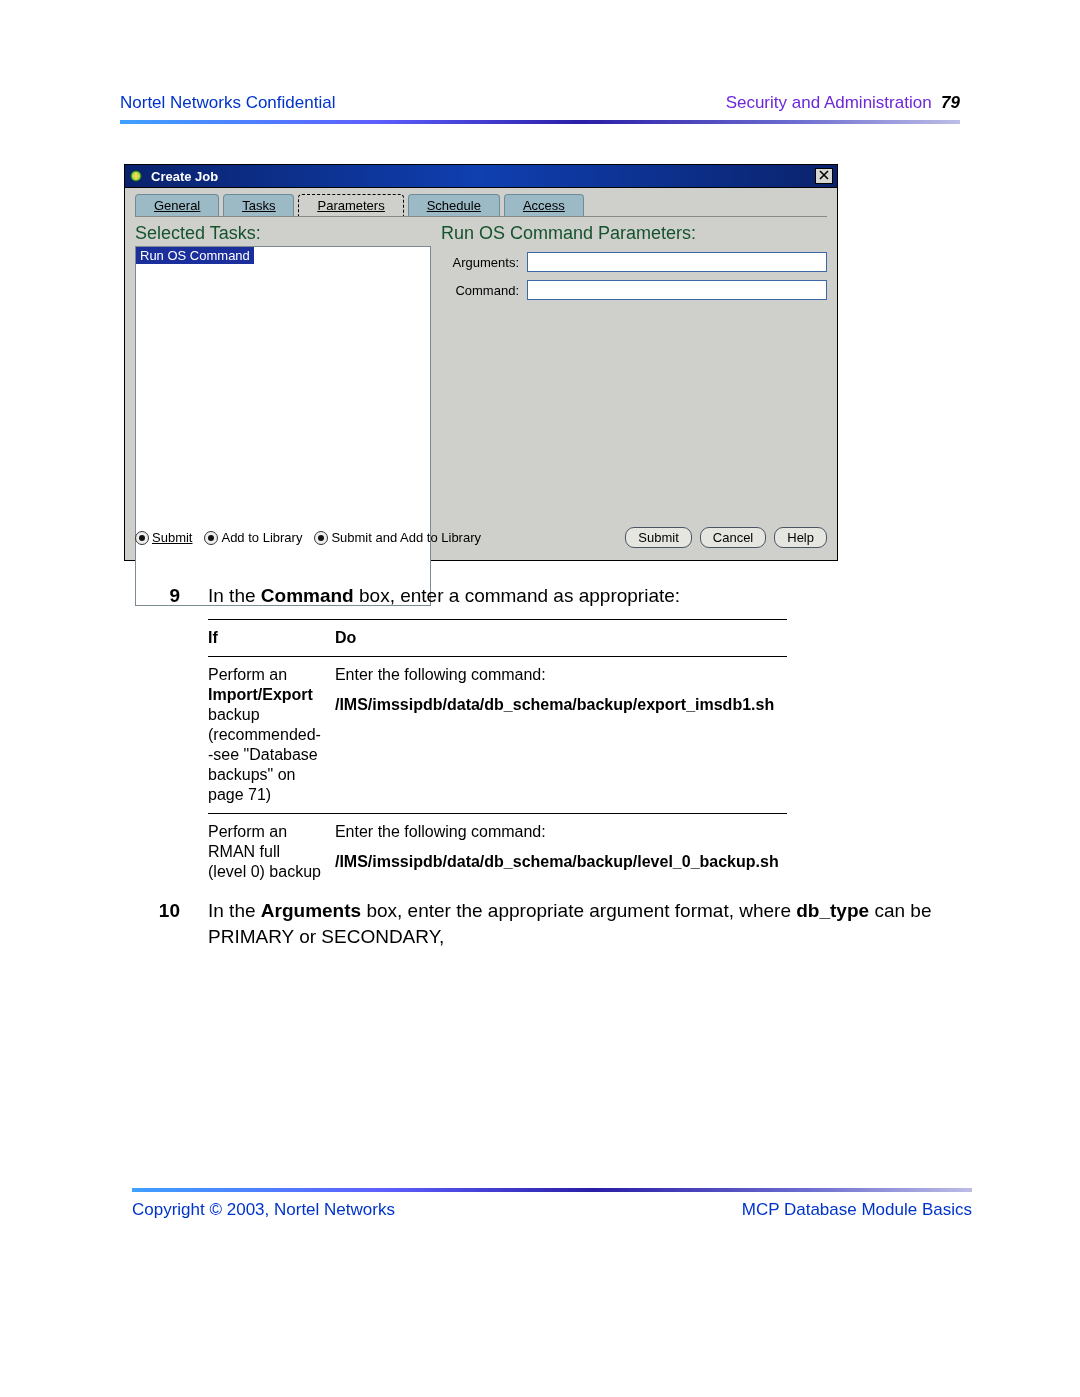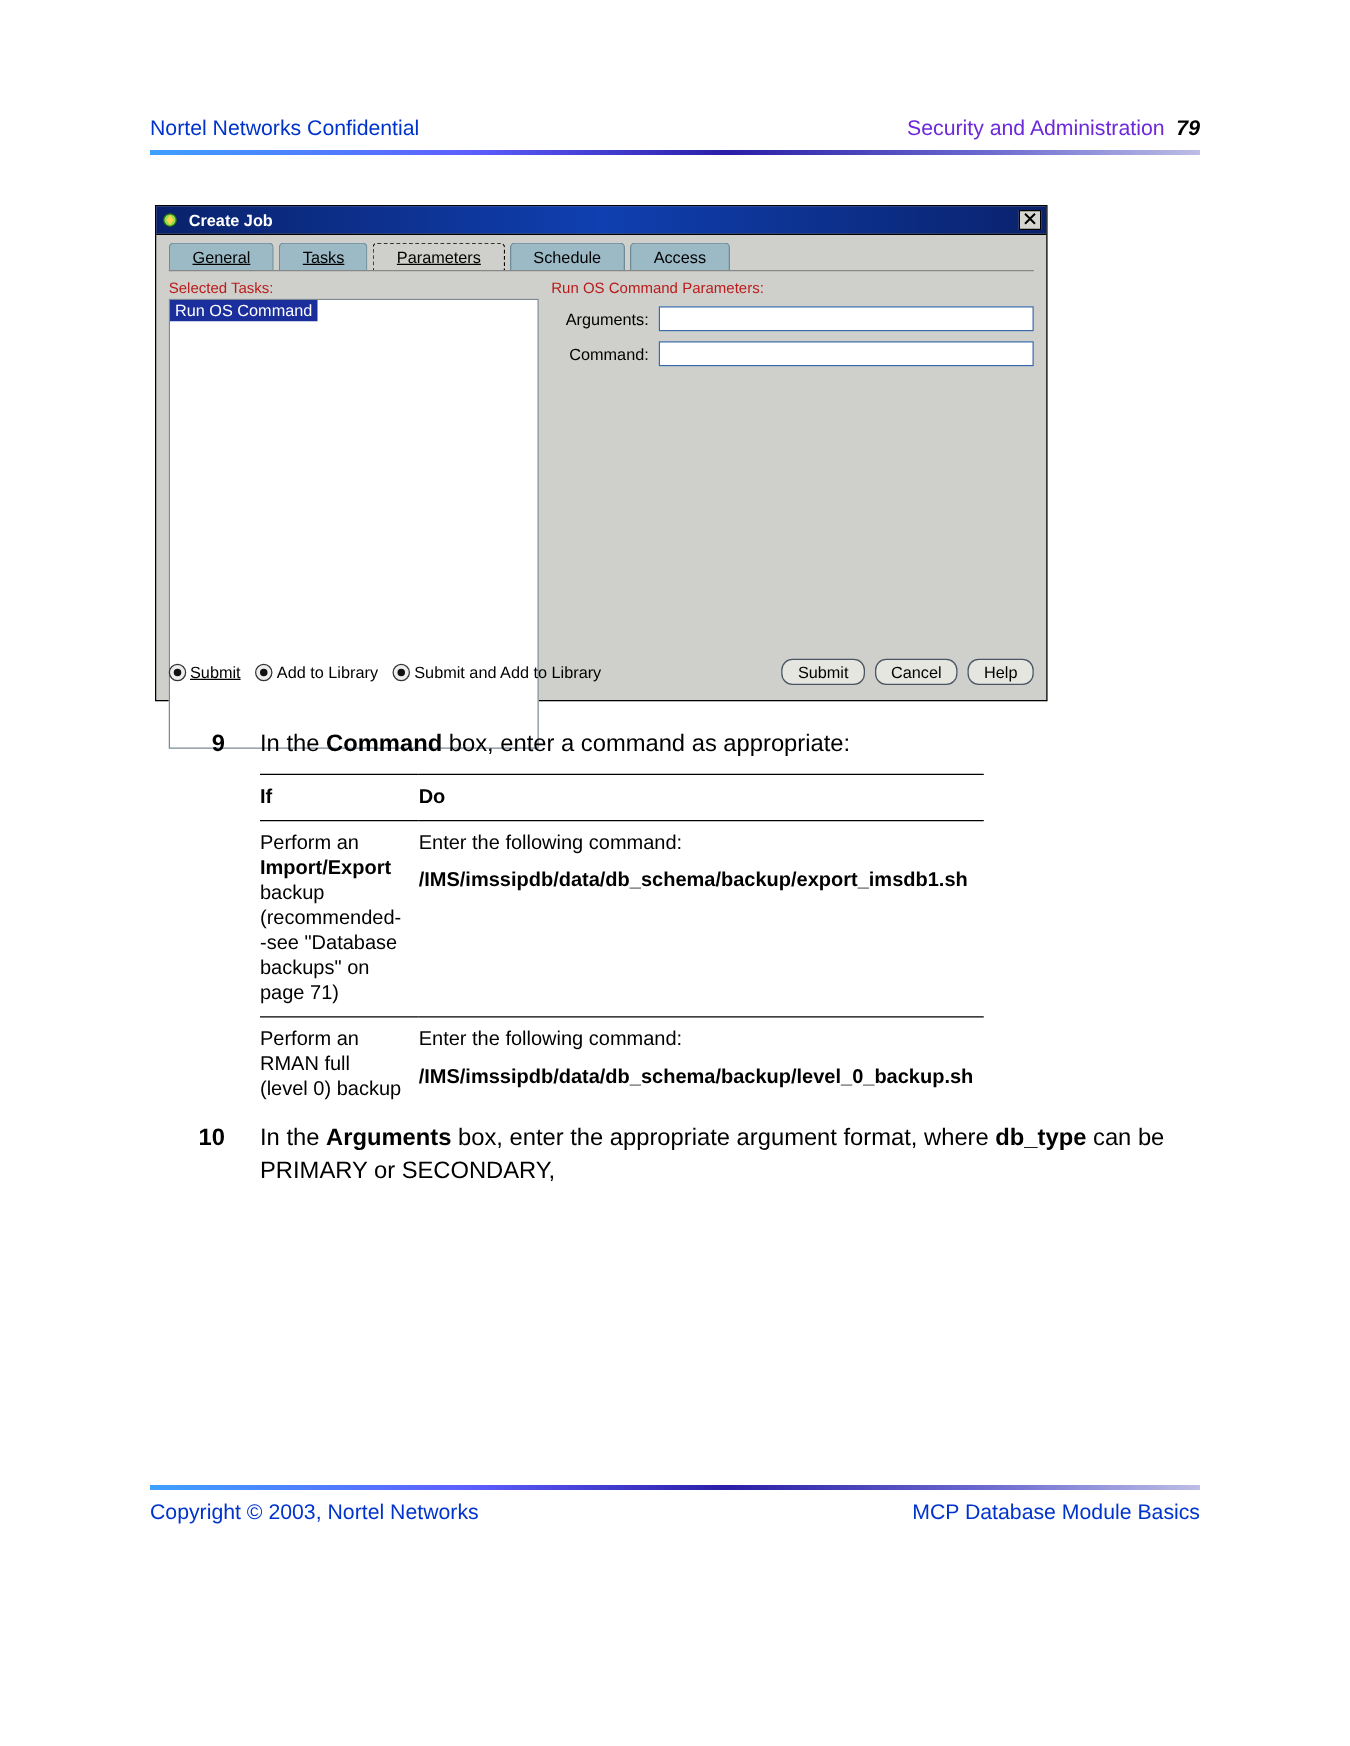--- a/index.html
+++ b/index.html
@@ -69,20 +69,21 @@
     border: 1px solid #000;
   }
 
   .shot-inner {
     padding: 4px 10px 8px 10px;
   }
   .tabbar {
     display: flex;
     gap: 4px;
     margin-top: 2px;
+    text-decoration: underline;
   }
   .tab {
     background: #9cbac6;
     padding: 3px 18px;
     font-size: 13px;
     color: #000;
     border: 1px solid #6e8c98;
     border-bottom: none;
     border-top-left-radius: 4px;
     border-top-right-radius: 4px;
@@ -99,21 +100,21 @@
     border-top: 1px solid #888;
     padding: 6px 0 4px 0;
   }
   .cols {
     display: flex;
     gap: 6px;
     height: 300px;
   }
   .left-col { flex: 0 0 296px; }
   .right-col { flex: 1; padding-left: 4px; }
-  .label { font-size: 12px; color: #b91c1c; margin-bottom: 2px; }
+  .label { font-size: 18px; color: #14532d; margin-bottom: 2px; }
   .listbox {
     width: 100%;
     height: 360px;
     background: #fff;
     border: 1px solid #7c8a94;
     box-sizing: border-box;
   }
   .list-item-sel {
     color: #fff;
     background: #1a2e9c;
@@ -215,21 +216,21 @@
   .tbl tr.sep td { border-top: 1px solid #000; }
   .tbl tr.last td { border-bottom: 1px solid #000; padding-bottom: 10px; }
   .cmdblock {
     margin-top: 10px;
     font-weight: bold;
   }
 
   
   .footer {
     position: absolute;
-    left: 120px;
+    left: 132px;
     top: 1188px;
     width: 840px;
   }
   .bot-rule {
     height: 4px;
     background: linear-gradient(to right, #3fa0ff 0%, #5e5fff 30%, #2a1ea6 55%, #6b6bd0 80%, #bdbde6 100%);
     margin-bottom: 8px;
   }
   .ftr-row {
     display: flex;

